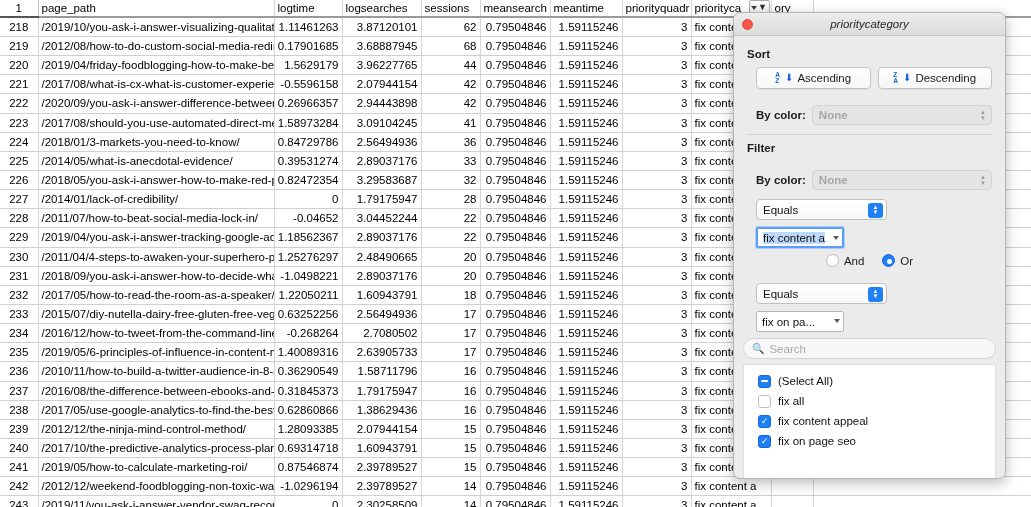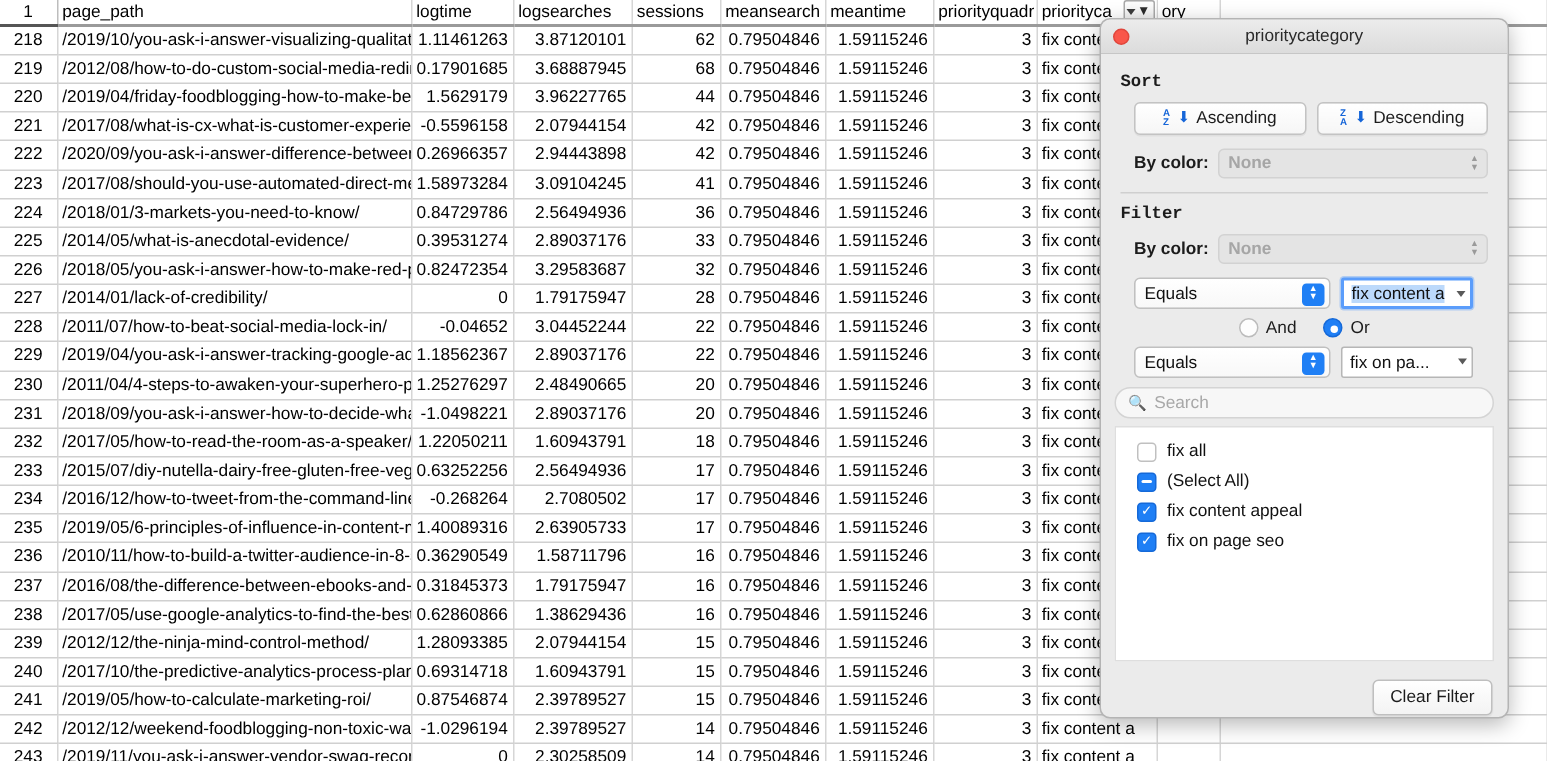--- a/index.html
+++ b/index.html
@@ -103,37 +103,36 @@
     border-radius: 7px;
     box-shadow: 0 4px 14px rgba(0,0,0,0.28);
     overflow: hidden;
   }
   #popup-titlebar {
     height: 23px;
     background: linear-gradient(#ececec,#dcdcdc);
     border-bottom: 1px solid #c6c6c6;
     border-radius: 7px 7px 0 0;
     position: relative;
-    display: flex; align-items: center; justify-content: center;
+    display: flex; align-items: center; justify-content: center; font-style: italic;
   }
   #popup-title {
     font-size: 11.5px; color: #2a2a2a;
   }
   .close-dot {
     position: absolute; left: 8px; top: 6px;
     width: 11px; height: 11px; border-radius: 50%;
     background: #f9564a;
     border: 1px solid #e0463c;
   }
   .pbody { padding: 8px 13px 0 13px; }
 
   .sect-title {
     font-size: 11.5px; font-weight: bold; color: #1c1c1c;
     margin: 4px 0 7px 0;
-    font-family: Liberation Mono, monospace;
   }
   .sort-row { display: flex; gap: 7px; margin: 0 0 9px 9px; }
   .sortbtn {
     flex: 1;
     height: 22px;
     background: linear-gradient(#ffffff,#f6f6f6);
     border: 1px solid #c3c3c3;
     border-radius: 4px;
     box-shadow: 0 1px 0 rgba(0,0,0,0.05);
     display: flex; align-items: center; justify-content: center;
@@ -142,21 +141,21 @@
   }
   .azicon {
     display: inline-flex; flex-direction: column;
     font-size: 6.5px; line-height: 6.5px; color: #1565d8;
     font-weight: bold;
   }
   .arrowdn { font-size: 10px; color: #1565d8; line-height: 10px; margin-left:1px;}
 
   .bycolor-row {
     display: flex; align-items: center; gap: 6px;
-    margin: 0 0 9px 9px;
+    margin: 16px 0 9px 9px;
   }
   .bycolor-label { font-size: 11.5px; font-weight: bold; color: #1c1c1c; }
   .colorsel {
     flex: 1;
     height: 20px;
     background: #e4e4e4;
     border: 1px solid #d2d2d2;
     border-radius: 4px;
     display: flex; align-items: center;
     padding: 0 6px;
@@ -165,21 +164,21 @@
     font-weight: bold;
   }
   .stepper {
     position: absolute; right: 5px; top: 3px;
     display: flex; flex-direction: column;
     font-size: 6px; line-height: 6px; color: #9a9a9a;
   }
 
   .divider { height: 1px; background: #cfcfcf; margin: 2px 0 7px 0; }
 
-  .cond-row { display: flex; gap: 7px; margin: 0 0 6px 9px; }
+  .cond-row { display: flex; gap: 7px; margin: 0 0 6px 9px; flex-direction: column; }
   .cond-sel {
     width: 131px; height: 21px;
     background: linear-gradient(#ffffff,#f8f8f8);
     border: 1px solid #c0c0c0;
     border-radius: 4px;
     display: flex; align-items: center;
     padding: 0 6px;
     font-size: 11.5px; color: #111;
     position: relative;
   }
@@ -212,21 +211,21 @@
   .minitri {
     position: absolute; right: 3px; top: 7px;
     width: 0; height: 0;
     border-left: 3px solid transparent;
     border-right: 3px solid transparent;
     border-top: 4px solid #5a5a5a;
   }
 
   .andor-row {
     display: flex; align-items: center; justify-content: center;
-    gap: 18px; margin: 2px 0 6px 0;
+    gap: 18px; margin: 2px 0 16px 0;
   }
   .radio-wrap { display: flex; align-items: center; gap: 5px; font-size: 11.5px; color: #1c1c1c; }
   .radio {
     width: 13px; height: 13px; border-radius: 50%;
     background: #fdfdfd; border: 1px solid #bcbcbc;
   }
   .radio.on {
     background: #1f7ff5; border: 1px solid #1569d8;
     position: relative;
   }
@@ -760,26 +759,26 @@
   </div>
 
   <div class="search-box">
     <span class="search-ico">🔍</span>
     <span class="search-ph">Search</span>
   </div>
 
   <div class="list-box">
     <div id="filter-list">
         <div class="list-item">
+          <span class="cb dash"></span>
+          <span>(Select All)</span>
+        </div>
+        <div class="list-item">
           <span class="cb"></span>
           <span>fix all</span>
-        </div>
-        <div class="list-item">
-          <span class="cb dash"></span>
-          <span>(Select All)</span>
         </div>
         <div class="list-item">
           <span class="cb checked">
             <span class="tick">✓</span>
           </span>
           <span>fix content appeal</span>
         </div>
         <div class="list-item">
           <span class="cb checked">
             <span class="tick">✓</span>

